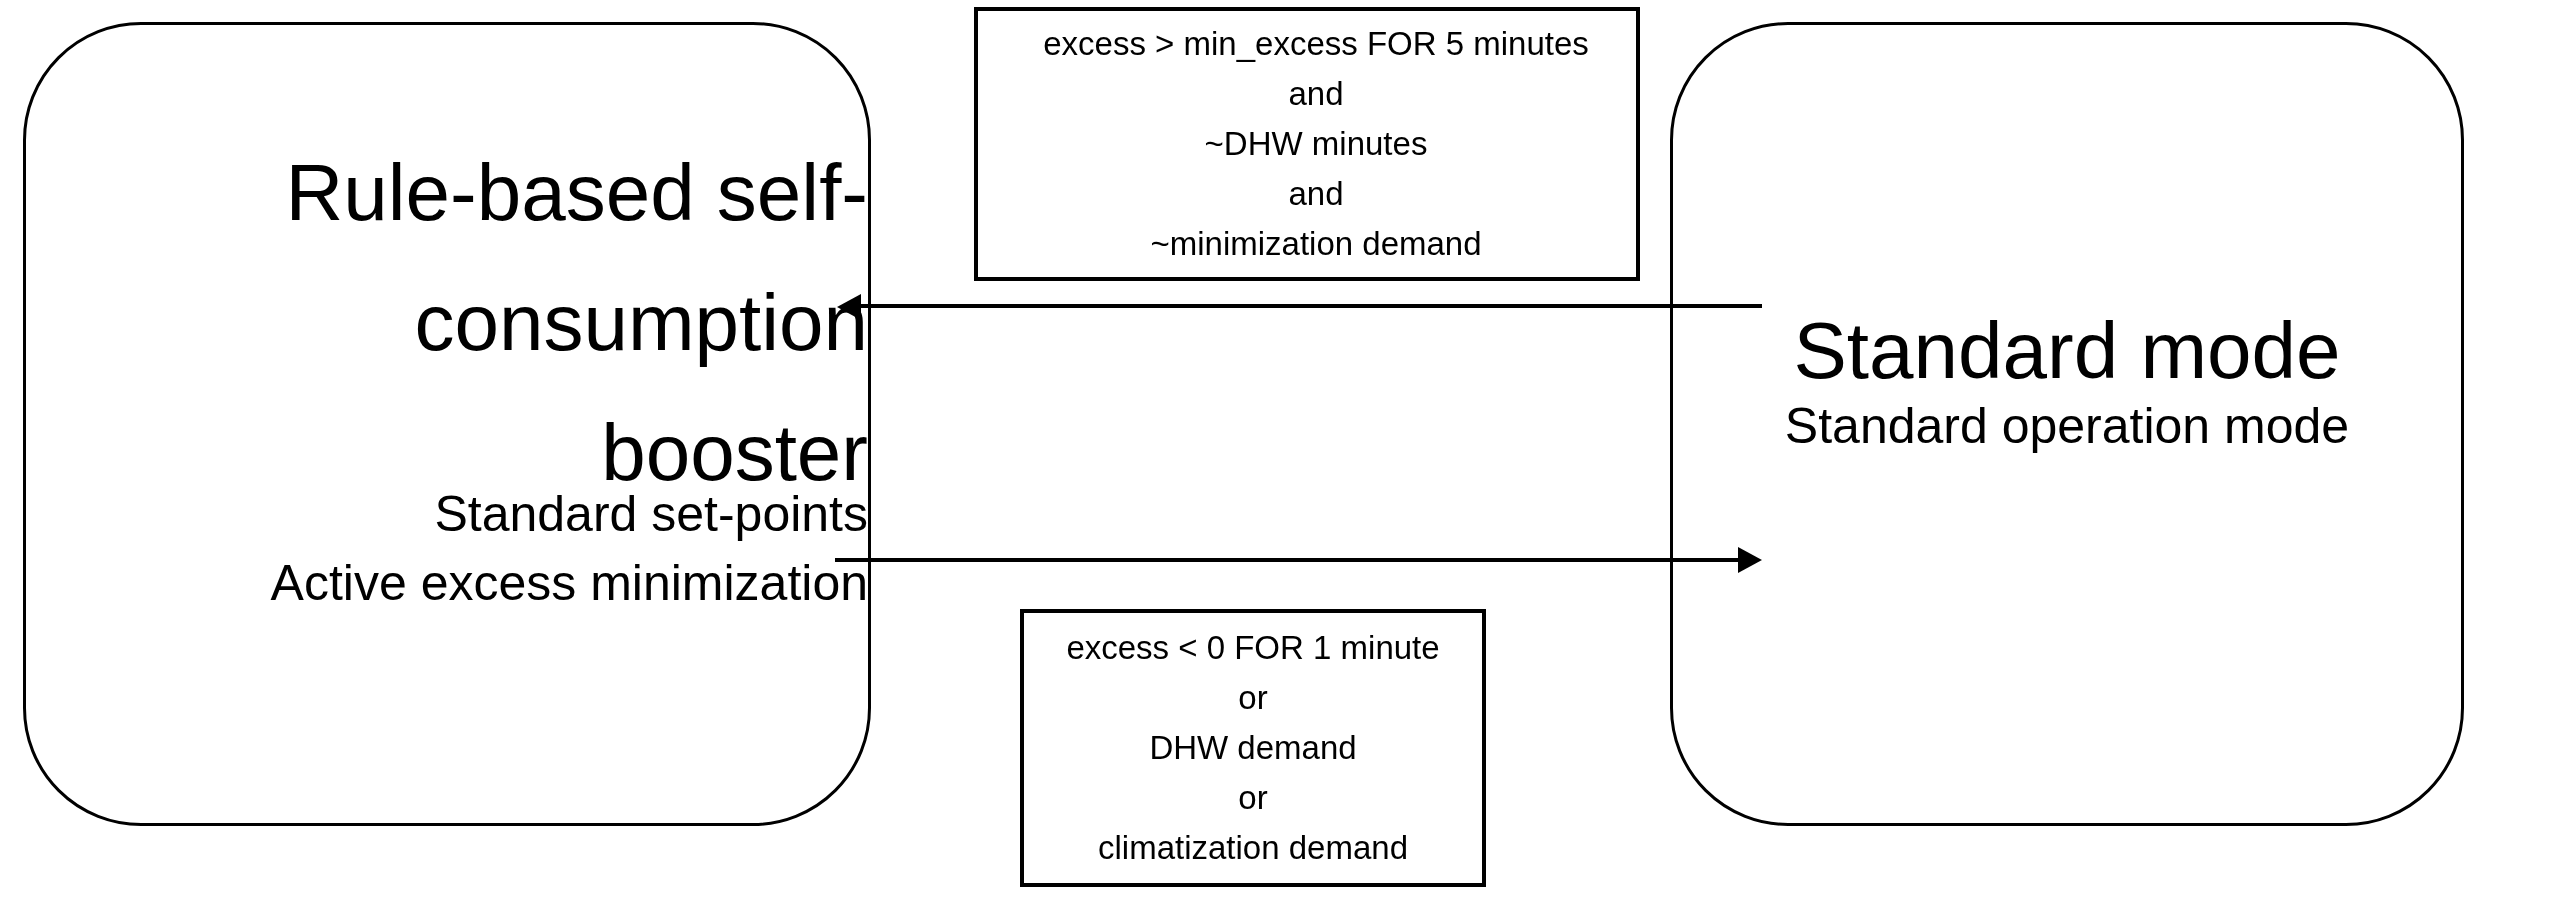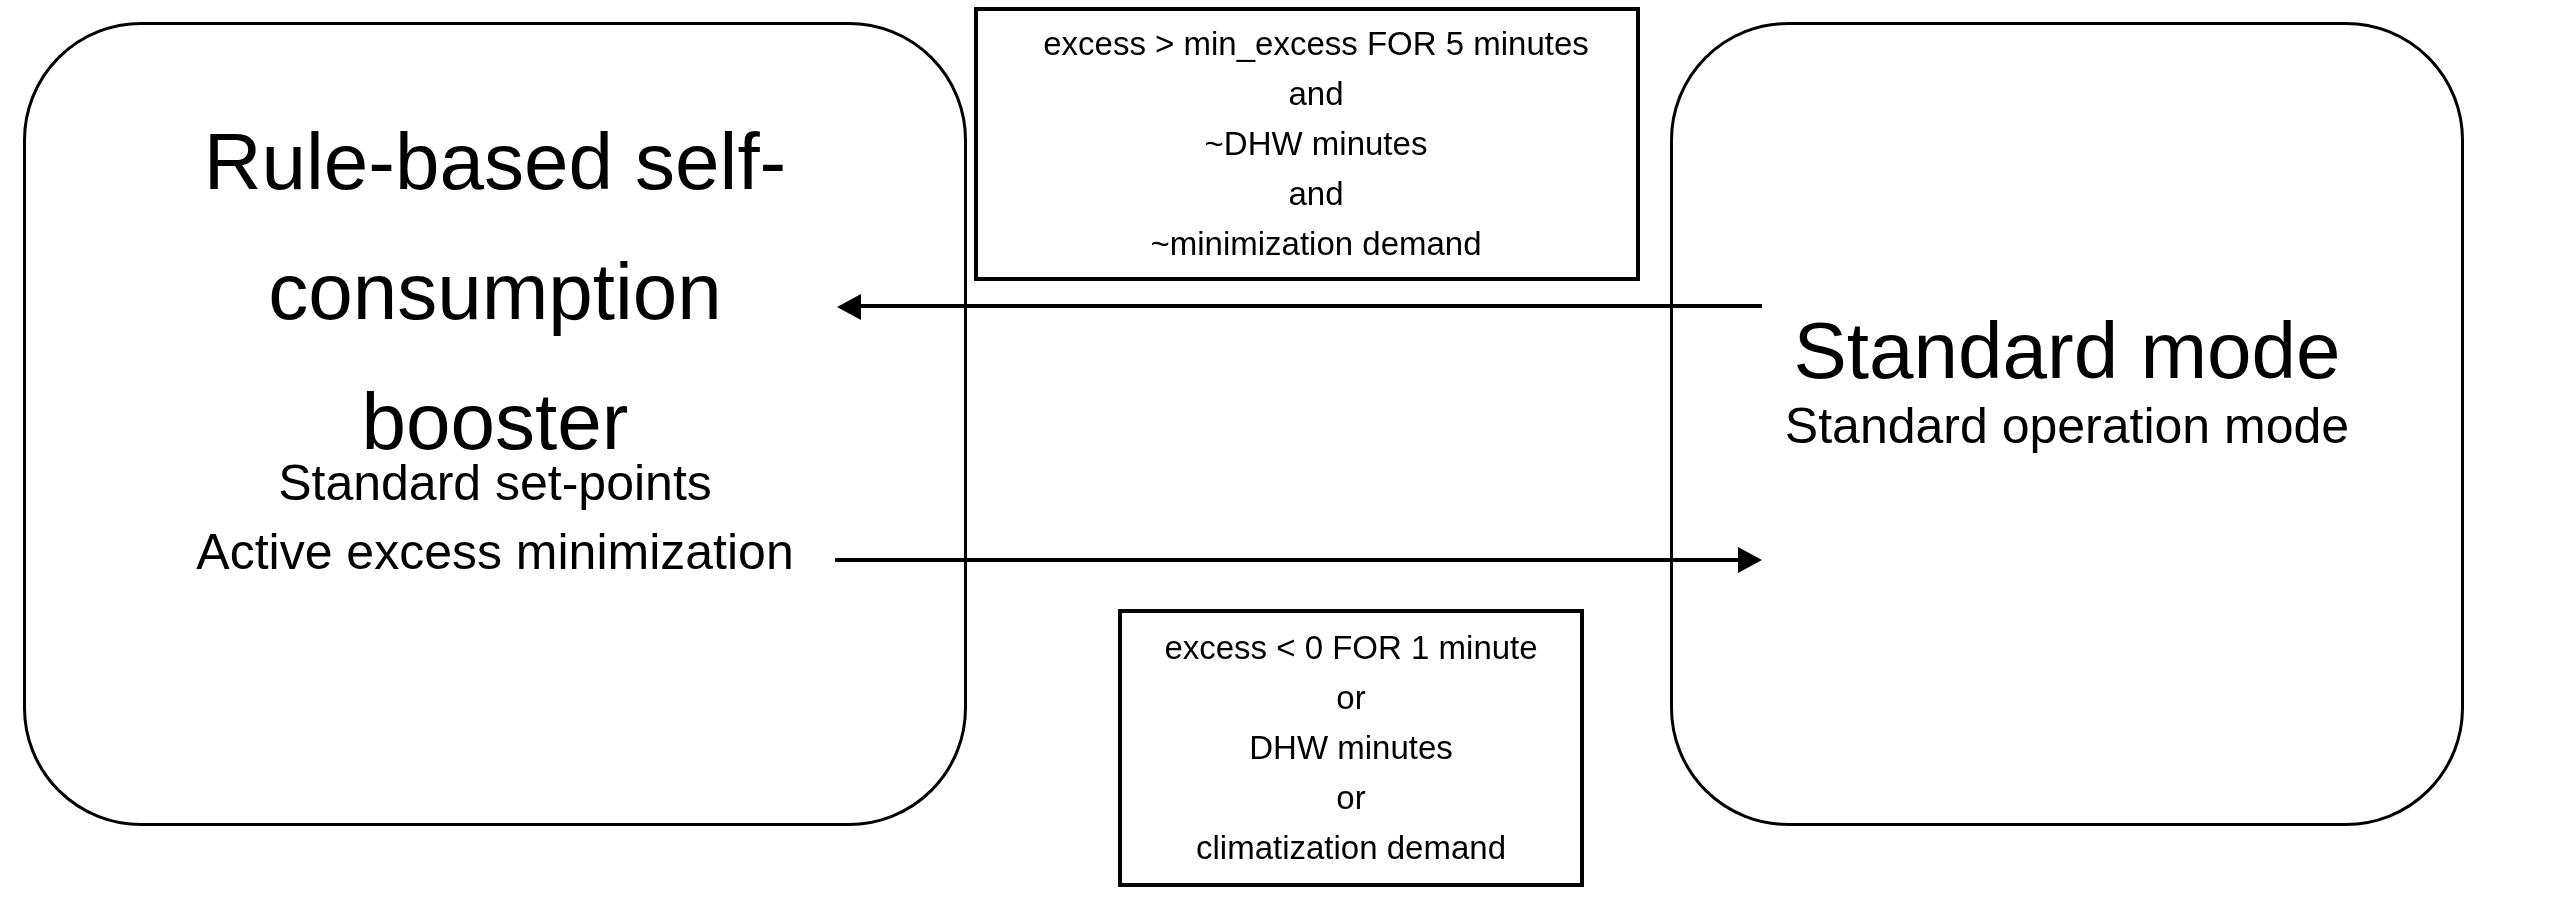--- a/index.html
+++ b/index.html
@@ -21,21 +21,21 @@
   .state-box {
     position: absolute;
     top: 21.5px;
     height: 804px;
     border: 3.6px solid var(--ink, #000000);
     border-radius: 118px;
     box-sizing: border-box;
     background: var(--paper, #ffffff);
     text-align: center;
   }
-  #state-booster  { left: 23px;   width: 944px; padding-top: 72px; }
+  #state-booster  { left: 23px;   width: 848px; padding-top: 103px; text-align: right; }
   #state-standard { left: 1670px; width: 794px; padding-top: 261px; }
 
   .state-title-line {
     font-size: 80px;
     line-height: 130px;
     white-space: nowrap;
   }
   .state-subtitle { margin-top: -38px; }
   #state-standard .state-subtitle { margin-top: -24px; }
   .state-subtitle-line {
@@ -49,21 +49,21 @@
     position: absolute;
     border: 4.3px solid var(--ink, #000000);
     box-sizing: border-box;
     background: var(--paper, #ffffff);
     display: flex;
     flex-direction: column;
     justify-content: center;
     text-align: center;
   }
   #cond-to-booster  { left: 974px; top: 7.2px;  width: 666px; height: 274px; padding-left: 18px; }
-  #cond-to-standard { left: 1118px; top: 609px; width: 466px; height: 278px; }
+  #cond-to-standard { left: 1020px; top: 609px; width: 466px; height: 278px; }
   .cond-line {
     font-size: 33px;
     line-height: 50px;
     white-space: nowrap;
   }
 
   
   .shaft {
     position: absolute;
     height: 4.3px;
@@ -118,21 +118,21 @@
     <div class="cond-line">excess &gt; min_excess FOR 5 minutes</div>
     <div class="cond-line">and</div>
     <div class="cond-line">~DHW minutes</div>
     <div class="cond-line">and</div>
     <div class="cond-line">~minimization demand</div>
   </div>
 
   <div id="cond-to-standard" class="cond-box">
     <div class="cond-line">excess &lt; 0 FOR 1 minute</div>
     <div class="cond-line">or</div>
-    <div class="cond-line">DHW minutes</div>
+    <div class="cond-line">DHW demand</div>
     <div class="cond-line">or</div>
     <div class="cond-line">climatization demand</div>
   </div>
 
   <div id="shaft-to-booster" class="shaft"></div>
   <div id="head-to-booster" class="arrowhead"></div>
 
   <div id="shaft-to-standard" class="shaft"></div>
   <div id="head-to-standard" class="arrowhead"></div>
 

